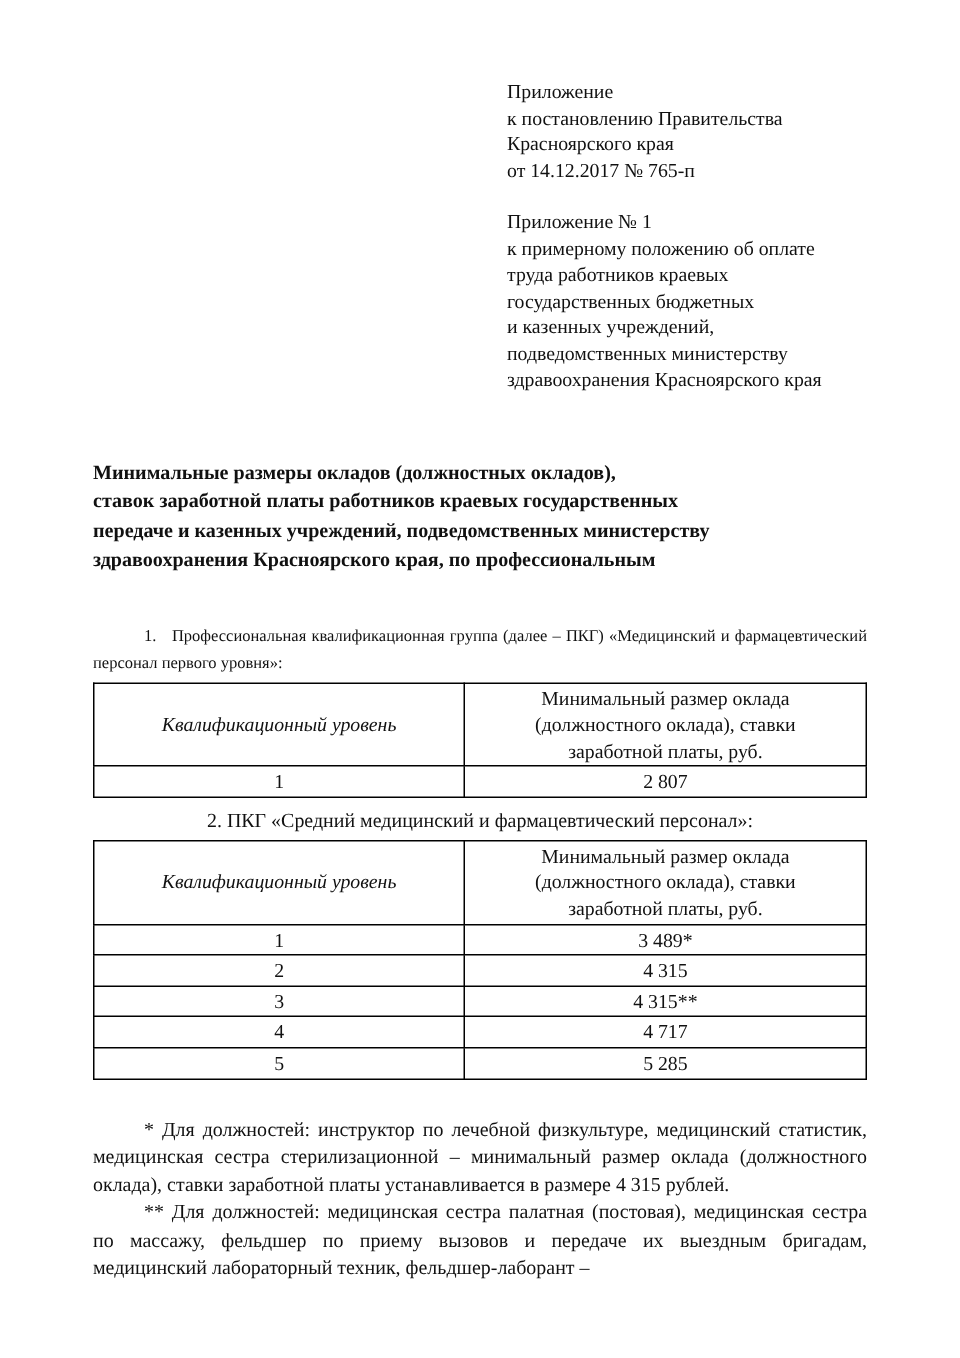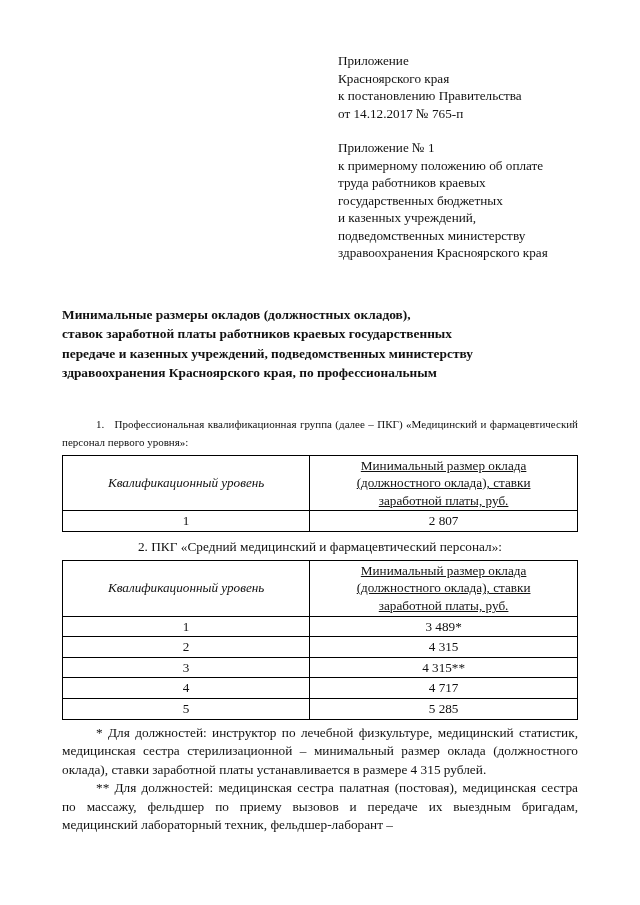--- a/index.html
+++ b/index.html
@@ -80,42 +80,42 @@
     line-height: 17.6px;
   }
   table.doc td, table.doc th {
     border: 1px solid #000000;
     padding: 1px 4px;
     text-align: center;
     font-weight: normal;
     vertical-align: middle;
   }
   table.doc th.col-left { width: 48%; font-style: italic; }
-  .cell-lines span { display: block; text-decoration: underline; }
+  .cell-lines span { display: block; }
 
   
   .footnote {
     font-size: 13.3px;
     line-height: 18.5px;
     text-align: justify;
-    margin-top: 4px;
+    margin-top: 24px;
   }
   .footnote .indent { display: inline-block; width: 34px; }
   .footnote.second { margin-top: 0px; }
 </style>
 </head>
 <body>
 
 <div class="page">
   <div class="content">
 
     <div class="header-block">
       <div class="line">Приложение</div>
+      <div class="line">к постановлению Правительства</div>
       <div class="line">Красноярского края</div>
-      <div class="line">к постановлению Правительства</div>
       <div class="line">от 14.12.2017 № 765-п</div>
       <div class="header-gap"></div>
       <div class="line">Приложение № 1</div>
       <div class="line">к примерному положению об оплате</div>
       <div class="line">труда работников краевых</div>
       <div class="line">государственных бюджетных</div>
       <div class="line">и казенных учреждений,</div>
       <div class="line">подведомственных министерству</div>
       <div class="line">здравоохранения Красноярского края</div>
     </div>

